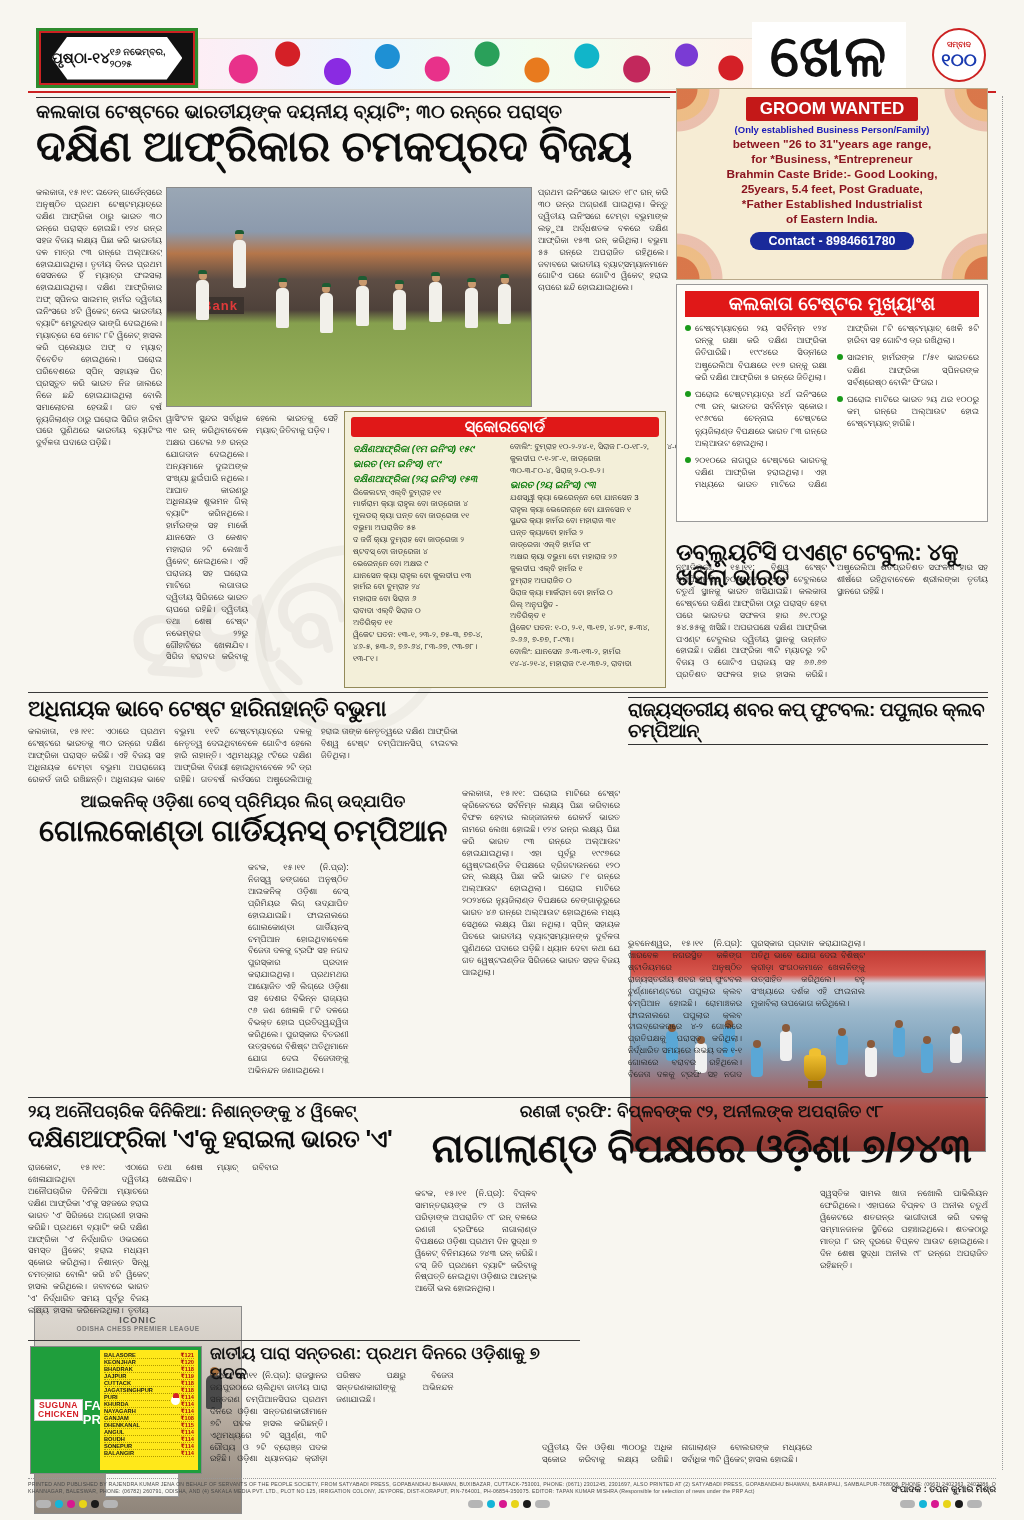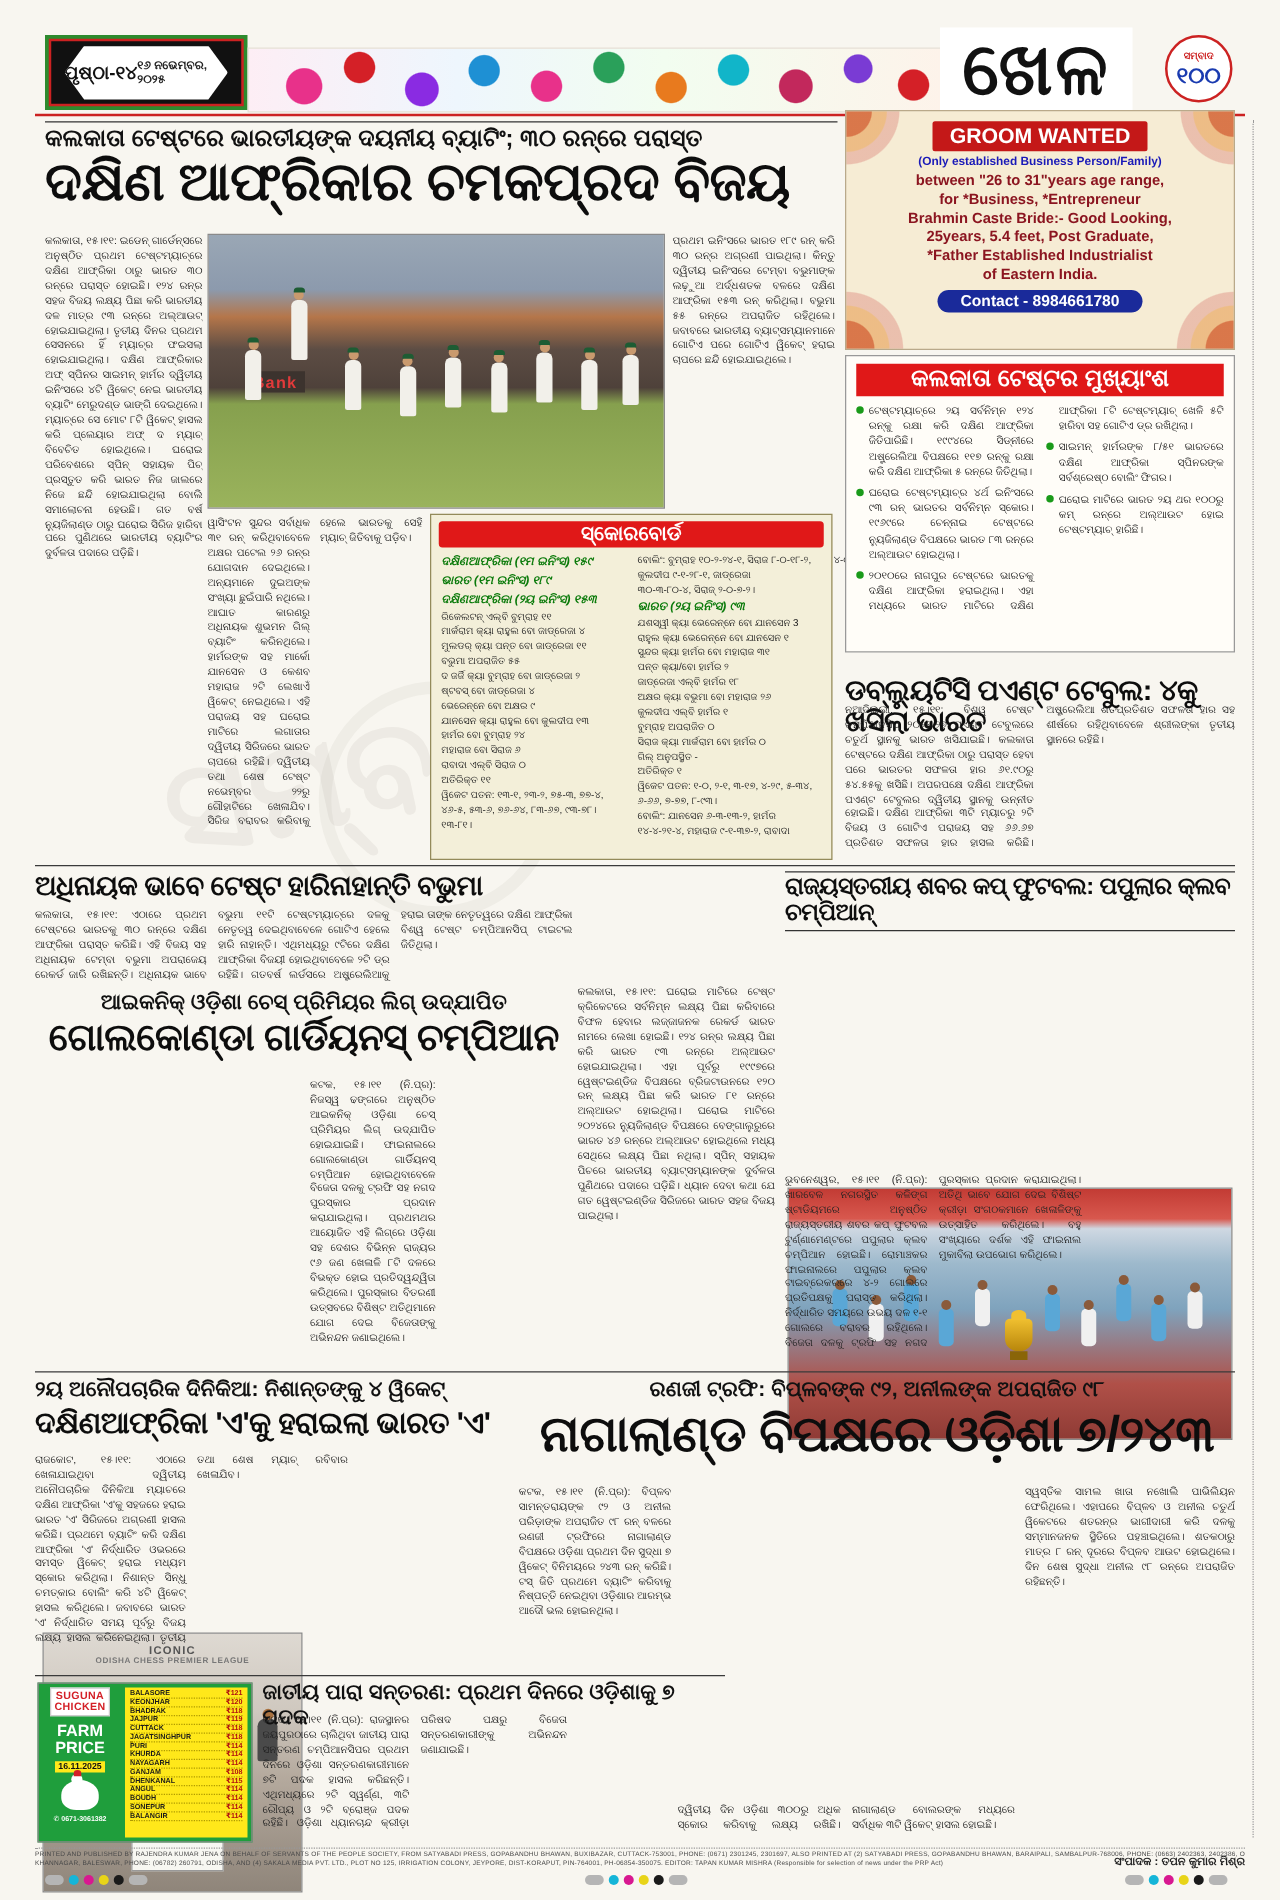--- a/index.html
+++ b/index.html
@@ -61,21 +61,21 @@
 
   
   .sb { border:1px solid #938a5a; background:#f3efd9; }
   .sb-head { background:#e01818; color:#fff; font-weight:800; font-size:16px; text-align:center; margin:5px 6px 4px 6px; border-radius:3px; padding:1px 0; }
   .sb-cols { column-count:2; column-gap:10px; padding:0 8px 6px 8px; height:238px; column-fill:auto; }
   .sb-line { font-size:7.9px; line-height:1.5; color:#222; }
   .sb-team { color:#0a7a0a; font-weight:800; font-size:9.5px; line-height:1.6;font-style:italic; }
 
   
   .sug { display:flex; border:1px solid #888; background:#1f9e3c; }
-  .sug-left { width:66px; padding:3px 3px; display:flex; flex-direction:column; align-items:center; }
+  .sug-left { width:66px; padding:3px 3px; display:flex; flex-direction:row; align-items:center; }
   .sug-logo { background:#fff; border:1px solid #ccc; padding:1px 3px; text-align:center; }
   .sug-logo div { font-size:8.5px; font-weight:800; color:#d42027; letter-spacing:.3px; line-height:1.1;}
   .sug-farm { color:#fff; font-weight:800; font-size:13px; line-height:1.05; margin-top:5px; text-align:center; }
   .sug-date { background:#ffe81a; color:#111; font-weight:800; font-size:7px; padding:1px 3px; margin-top:4px; }
   .sug-hen { width:30px; height:24px; background:#fff; border-radius:50% 50% 40% 40%; margin-top:6px; position:relative; }
   .sug-hen::before { content:""; position:absolute; left:8px; top:-5px; width:9px; height:9px; background:#fff; border-radius:50%; }
   .sug-hen::after { content:""; position:absolute; left:10px; top:-8px; width:6px; height:5px; background:#d42027; border-radius:50% 50% 0 0; }
   .sug-phone { color:#fff; font-size:5.6px; font-weight:bold; margin-top:5px; }
   .sug-right { flex:1; background:#ffe81a; margin:3px; padding:2px 4px; }
   .price-row { display:flex; justify-content:space-between; border-bottom:1px dotted #b09a00; }

